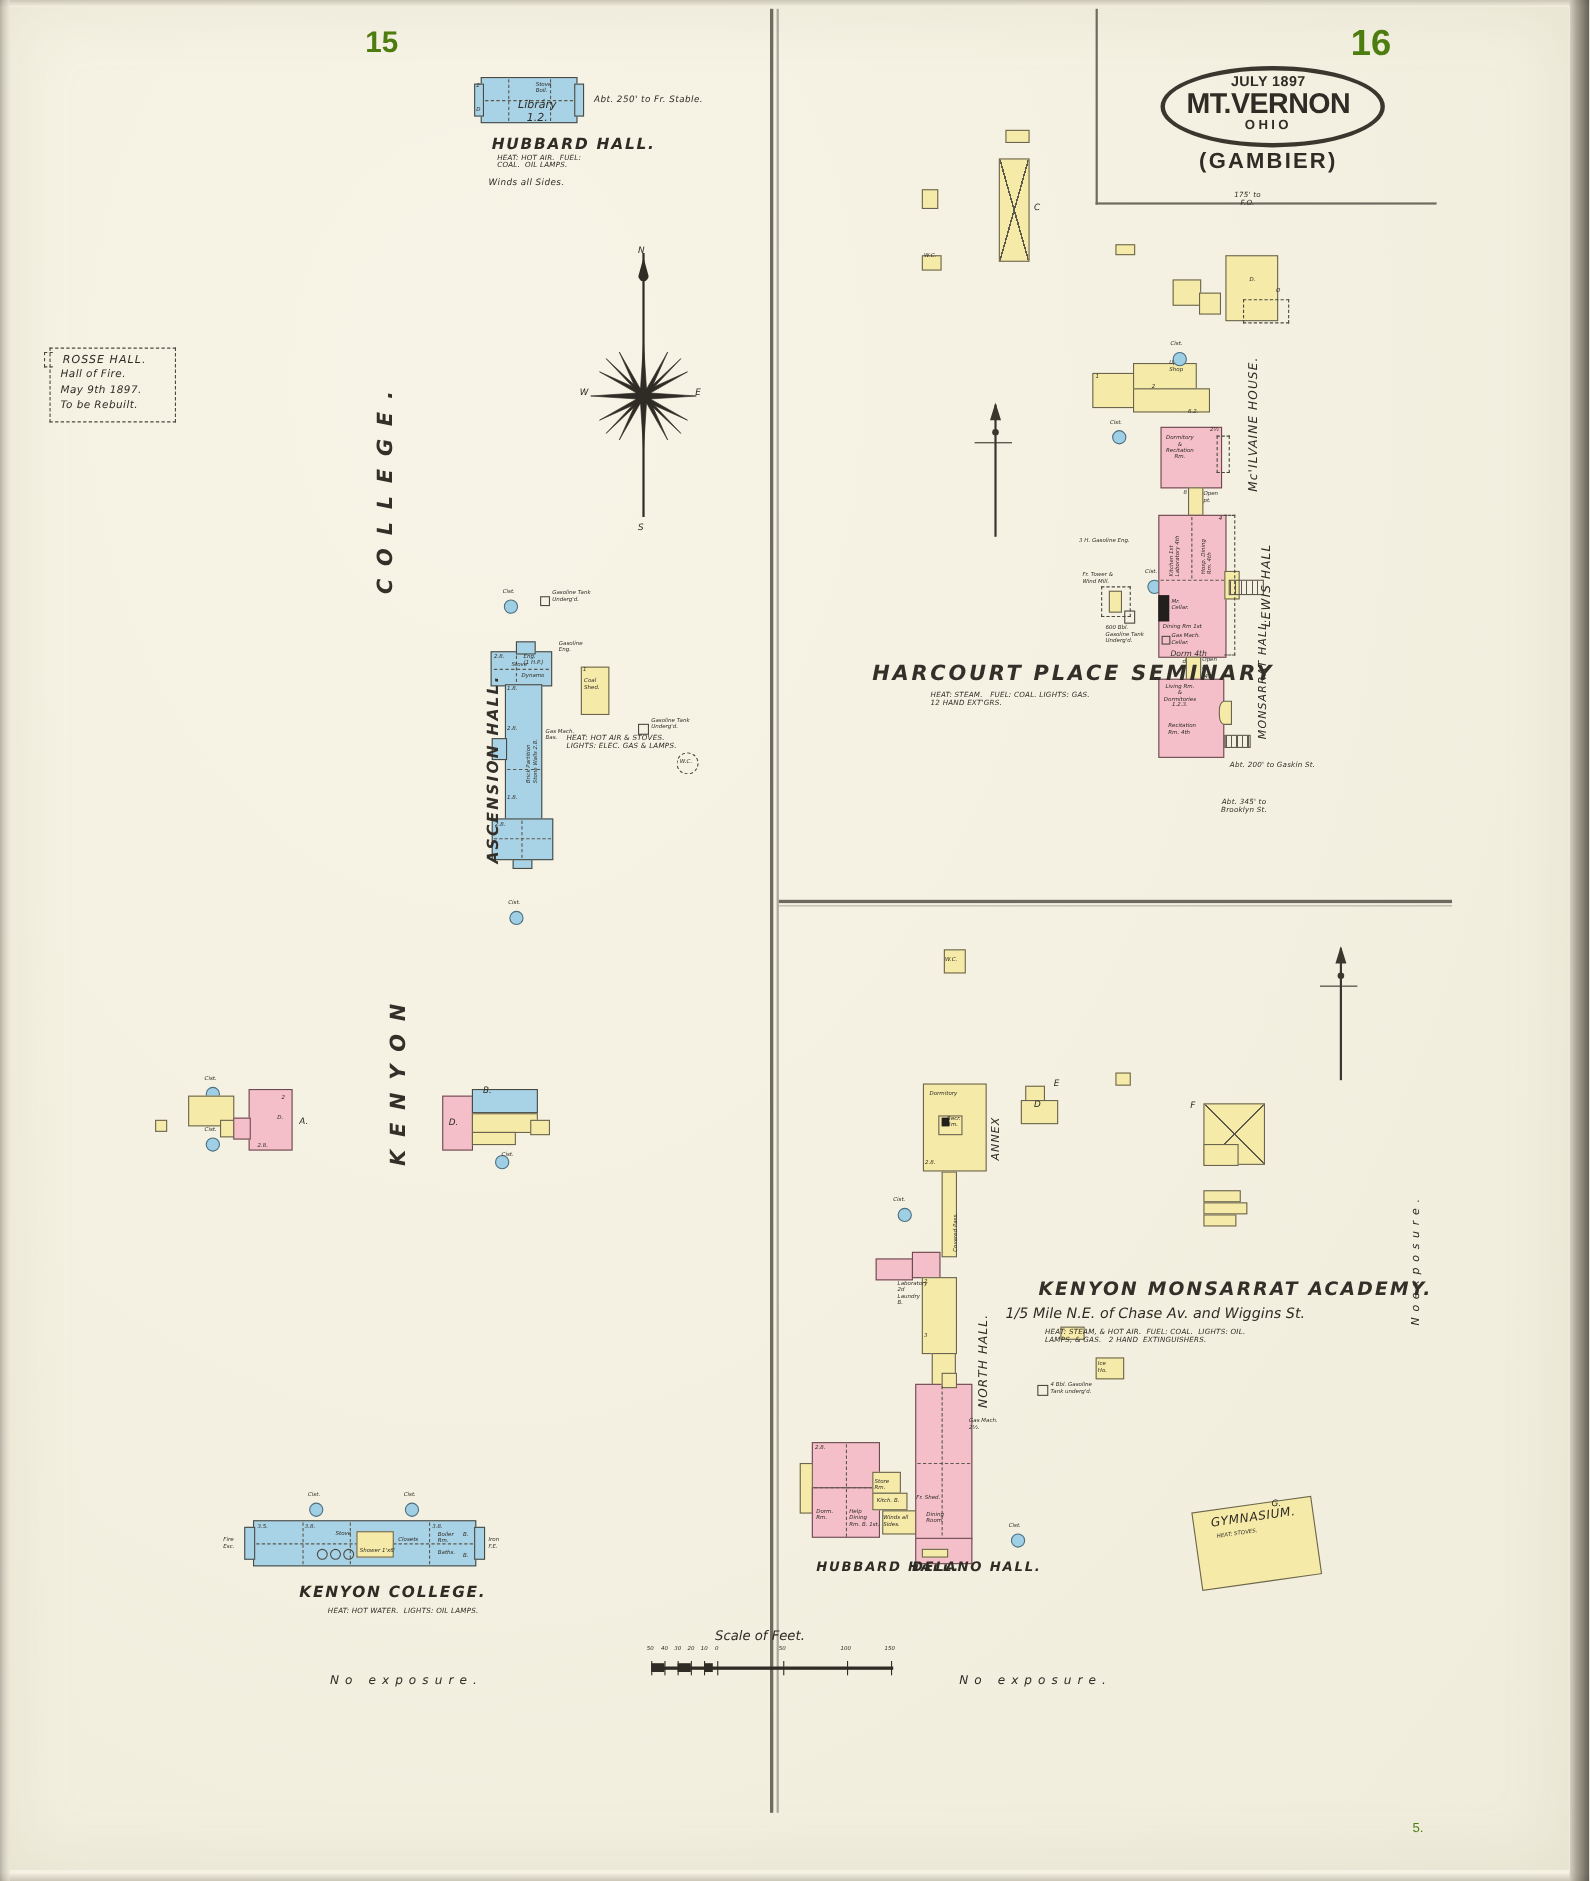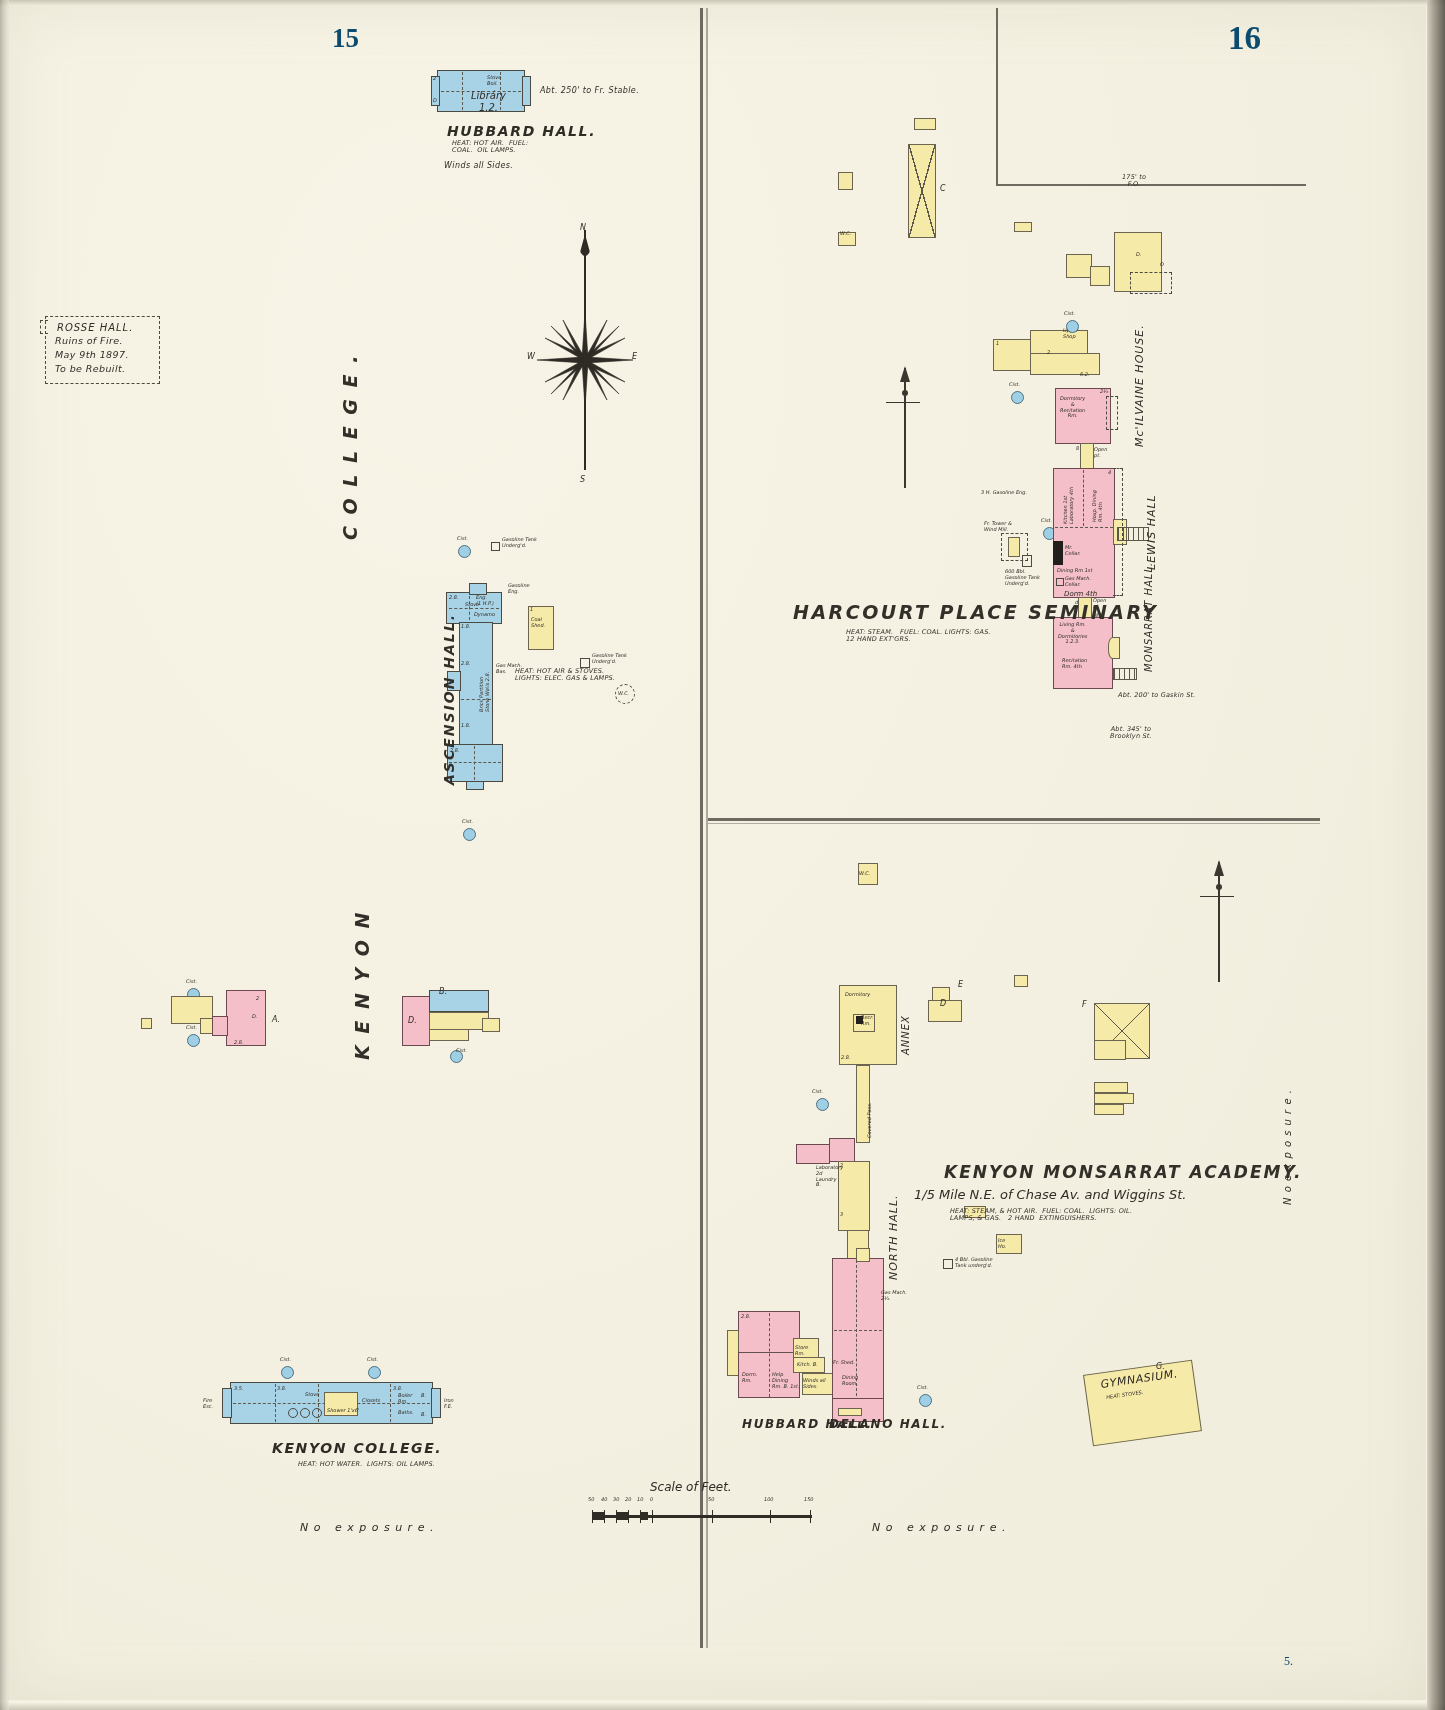--- a/index.html
+++ b/index.html
@@ -30,22 +30,22 @@
   #topedge{position:absolute;left:0;top:0;width:1445px;height:6px;
     background:linear-gradient(180deg,#b9b4a4,#efecdc);opacity:.7;}
   #bottomedge{position:absolute;left:0;bottom:0;width:1445px;height:7px;
     background:linear-gradient(0deg,#b9b4a4,#efecdc);opacity:.7;}
 
   
   .divider{position:absolute;background:#6e6a60;}
 
   
   .pagenum{
-    position:absolute;font-family:Liberation Serif, serif;
-    font-weight:bold;color:#0c4a6e;
+    position:absolute;font-family:Liberation Sans, sans-serif;
+    font-weight:bold;color:#4d7c0f;
   }
 
   
   #cartouche{position:absolute;left:1055px;top:60px;width:200px;height:105px;}
   .ellipse{
     position:absolute;left:0;top:0;width:196px;height:66px;
     border:4px solid #3a372f;border-radius:50%;
   }
   .ctitle{
     position:absolute;width:196px;text-align:center;color:#2f2c26;
@@ -138,20 +138,27 @@
   <div class="divider" style="left:706px;top:8px;width:1.6px;height:1640px;opacity:.55;"></div>
   <div class="divider" style="left:708px;top:818px;width:612px;height:2.5px;"></div>
   <div class="divider" style="left:708px;top:823px;width:612px;height:1.4px;opacity:.5;"></div>
   <div class="divider" style="left:996px;top:8px;width:1.6px;height:178px;"></div>
   <div class="divider" style="left:996px;top:184px;width:310px;height:1.6px;"></div>
 
   <div class="pagenum" style="left:332px;top:23px;font-size:27px;">15</div>
   <div class="pagenum" style="left:1228px;top:20px;font-size:33px;">16</div>
   <div class="pagenum" style="left:1284px;top:1654px;font-size:12px;font-weight:normal;">5.</div>
 
+  <div id="cartouche">
+    <div class="ellipse"></div>
+    <div class="ctitle c-july">JULY 1897</div>
+    <div class="ctitle c-mv">MT.VERNON</div>
+    <div class="ctitle c-oh">OHIO</div>
+    <div class="ctitle c-gam">(GAMBIER)</div>
+  </div>
   <div class="lbl tiny" style="left:1122px;top:174px;text-align:center;">175' to
 F.O.</div>
 
   <div class="bldg blue" style="left:437px;top:70px;width:88px;height:42px;"></div>
   <div class="bldg blue" style="left:431px;top:76px;width:9px;height:30px;"></div>
   <div class="bldg blue" style="left:522px;top:76px;width:9px;height:30px;"></div>
   <div class="dashline" style="left:441px;top:91px;width:80px;"></div>
   <div class="dashlinev" style="left:462px;top:72px;height:38px;"></div>
   <div class="dashlinev" style="left:500px;top:72px;height:38px;"></div>
   <div class="lbl xtiny" style="left:487px;top:75px;">Stove
@@ -162,21 +169,21 @@
   <div class="lbl xtiny" style="left:433px;top:98px;">D</div>
   <div class="lbl small" style="left:540px;top:86px;">Abt. 250' to Fr. Stable.</div>
   <div class="lbl midtitle" style="left:447px;top:123px;">HUBBARD HALL.</div>
   <div class="lbl tiny" style="left:452px;top:140px;">HEAT: HOT AIR.  FUEL:
 COAL.  OIL LAMPS.</div>
   <div class="lbl small" style="left:444px;top:161px;">Winds all Sides.</div>
 
   <div class="bldg dash" style="left:45px;top:316px;width:115px;height:68px;"></div>
   <div class="bldg dash" style="left:40px;top:320px;width:8px;height:14px;border-right:none;"></div>
   <div class="lbl small" style="left:57px;top:322px;font-size:10px;letter-spacing:1px;">ROSSE HALL.</div>
-  <div class="lbl small" style="left:55px;top:336px;font-size:9.5px;">Ruins of Fire.</div>
+  <div class="lbl small" style="left:55px;top:336px;font-size:9.5px;">Hall of Fire.</div>
   <div class="lbl small" style="left:55px;top:350px;font-size:9.5px;">May 9th 1897.</div>
   <div class="lbl small" style="left:55px;top:364px;font-size:9.5px;">To be Rebuilt.</div>
 
   <div id="compass">
     <div class="needle"></div>
     <div class="ndot" style="top:4px;width:0;height:0;background:transparent;border-left:6px solid transparent;border-right:6px solid transparent;border-bottom:22px solid #2f2c26;left:59px;"></div>
     <div class="starwrap">
       <svg width="100" height="100" viewBox="0 0 100 100">
         <g fill="#2f2c26" stroke="#2f2c26" stroke-width="0.6">
           <polygon points="50,2 53,48 50,50 47,48"></polygon>

